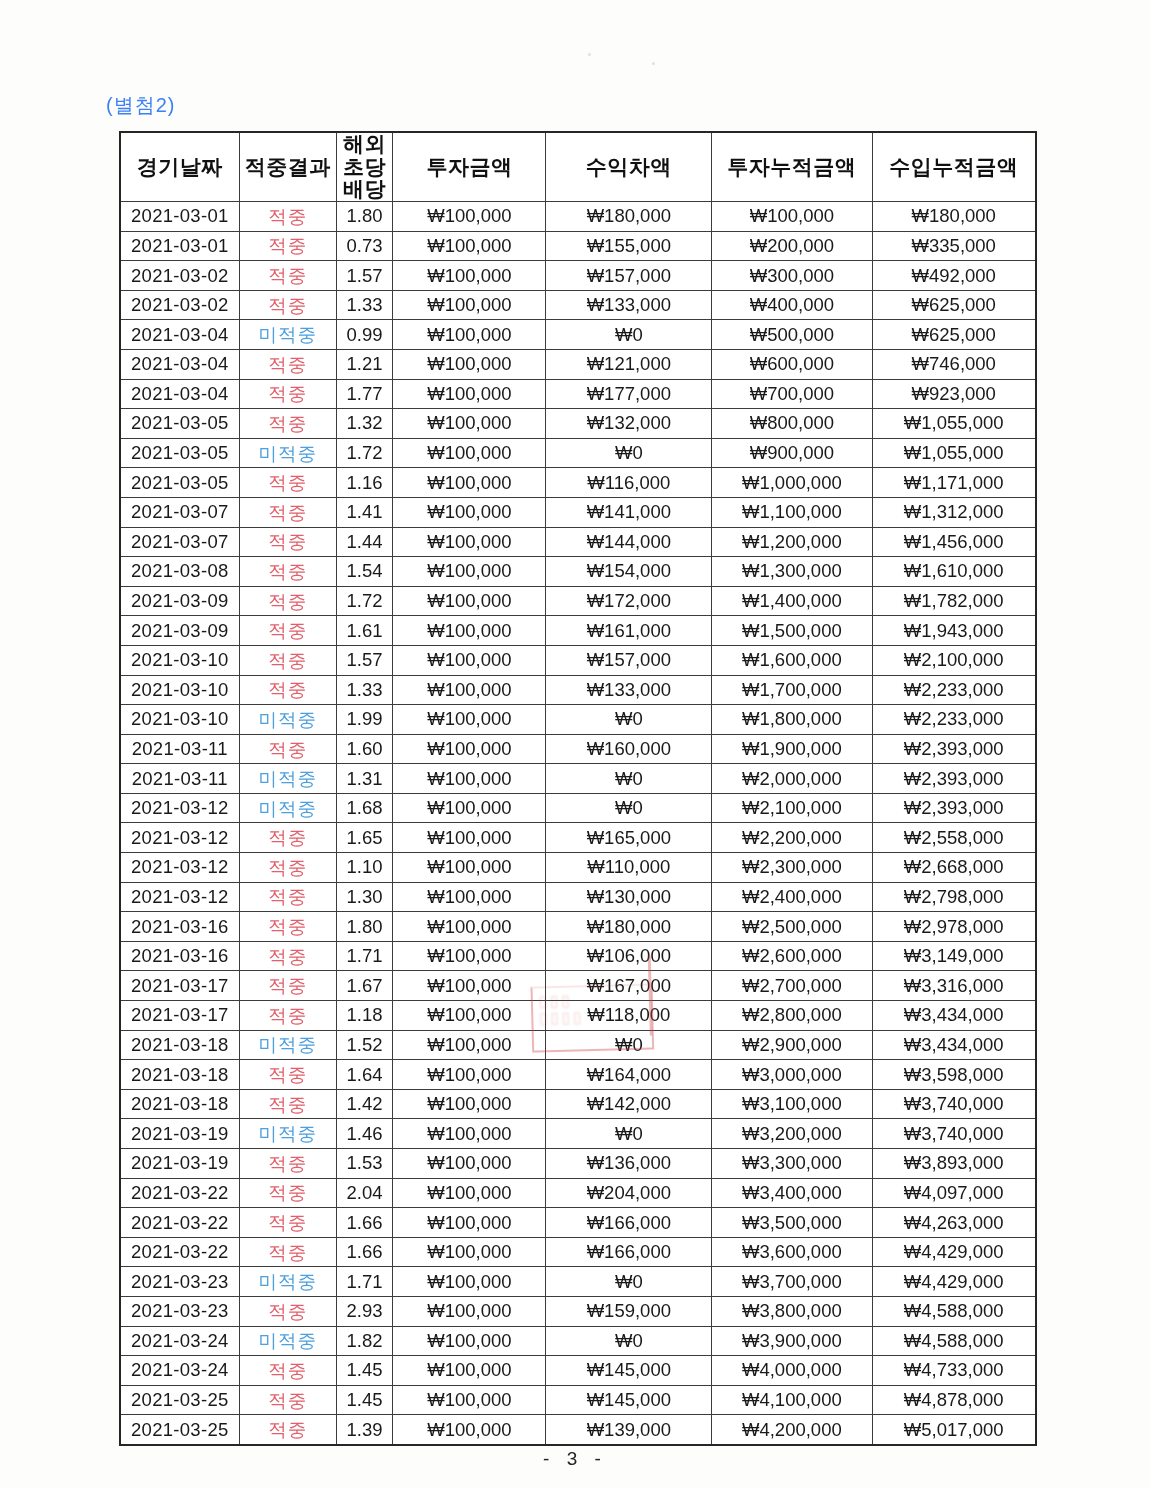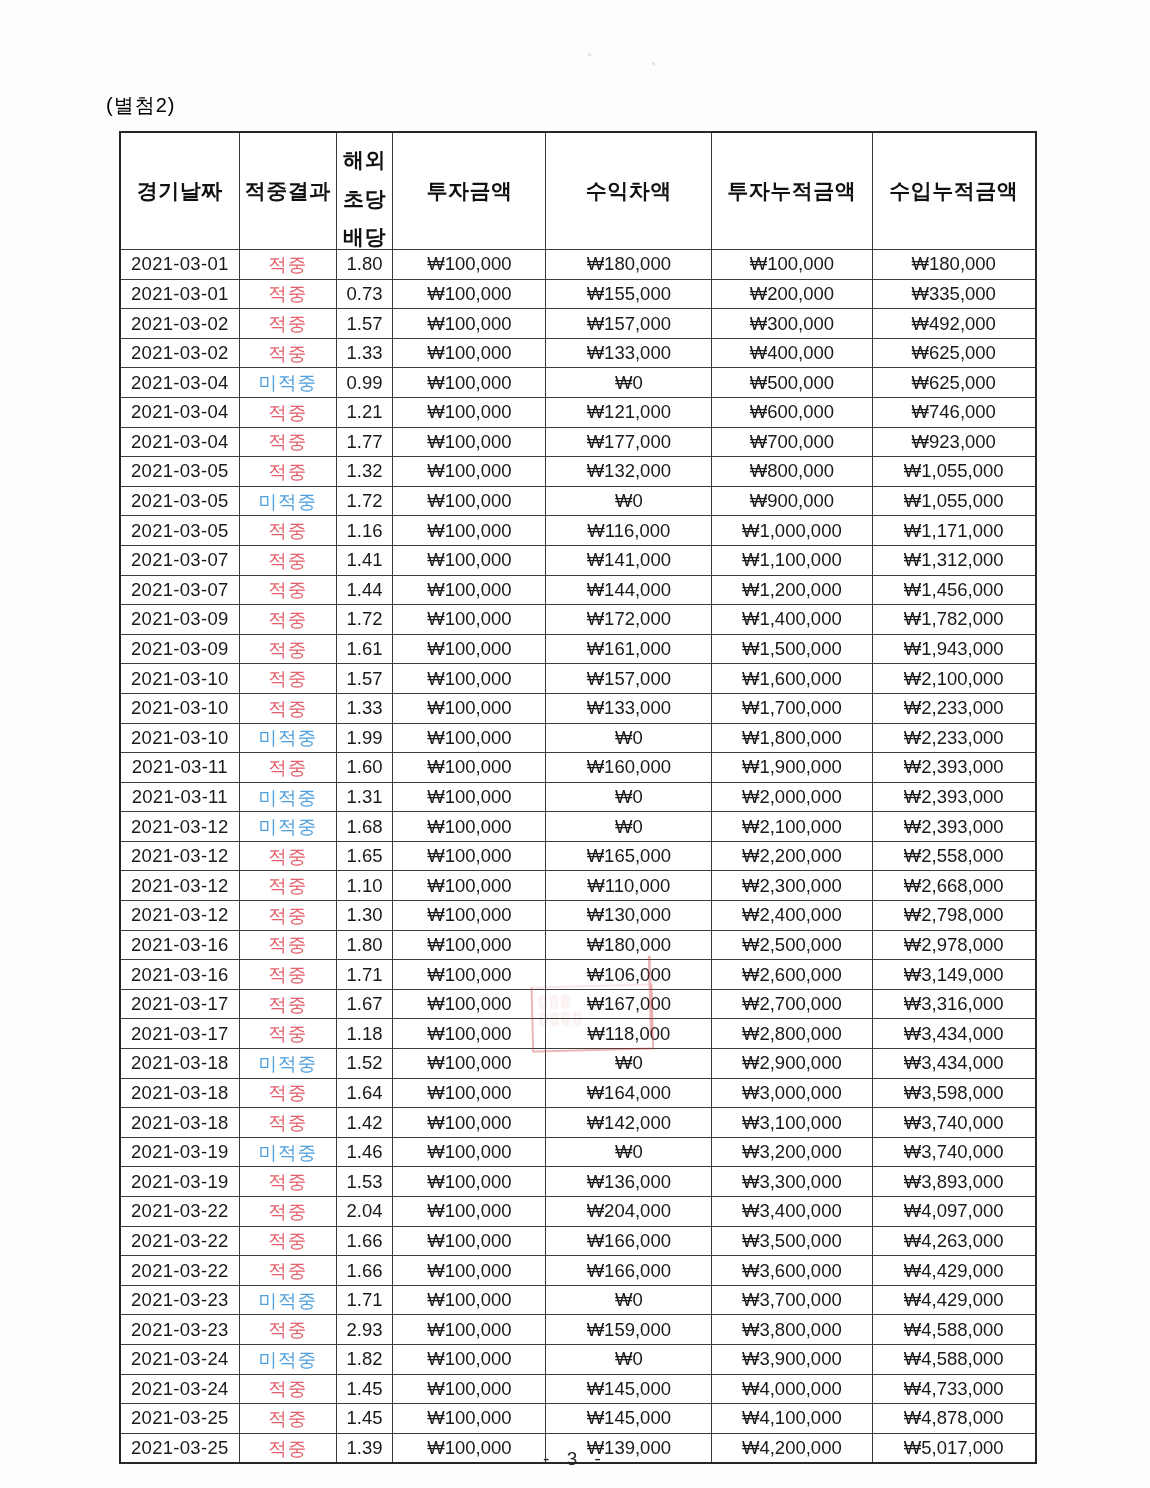--- a/index.html
+++ b/index.html
@@ -7,21 +7,21 @@
     width:1150px;height:1488px;
     background:#fdfdfc;
     font-family:"Liberation Sans","DejaVu Sans",sans-serif;
     color:#1b1b1b;
     position:relative;
     overflow:hidden;
   }
   .page{position:absolute;inset:0;}
   .attachment-label{
     position:absolute;left:106px;top:92px;
-    font-size:20px;color:#000000;letter-spacing:1px;
+    font-size:20px;color:#3b82f6;letter-spacing:1px;
   }
   .speck{position:absolute;width:3px;height:3px;border-radius:50%;background:#c9c9c9;opacity:.55;}
   .speck.s1{left:588px;top:53px;}
   .speck.s2{left:652px;top:62px;}
 
   table.record{
     position:absolute;left:119px;top:131px;
     width:918px;
     border-collapse:collapse;
     table-layout:fixed;
@@ -33,21 +33,21 @@
     padding:0;
     overflow:hidden;white-space:nowrap;
   }
   table.record{border:2.5px solid #262626;}
   table.record thead th{
     height:60px;
     font-size:21px;font-weight:bold;color:#111;
     letter-spacing:.5px;
   }
   th.odds-head{font-size:14px;font-weight:bold;line-height:1.08;letter-spacing:0;}
-  th.odds-head span{display:block;margin-top:16px;}
+  th.odds-head span{display:block;}
   table.record tbody td{
     height:28.6px;
     font-size:18.5px;color:#191919;
   }
   td.c-date{font-size:18.5px;letter-spacing:.3px;color:#202020;}
   td.c-result{font-size:19px;letter-spacing:1px;font-family:Liberation Mono, monospace;}
   td.c-odds{font-size:18px;}
   td.c-money{font-size:18.5px;}
 
   
@@ -217,20 +217,29 @@
         <tr>
           <td class="c-date">2021-03-07</td>
           <td class="c-result" style="color: rgb(226, 96, 107);">적중</td>
           <td class="c-odds">1.44</td>
           <td class="c-money">₩100,000</td>
           <td class="c-money">₩144,000</td>
           <td class="c-money">₩1,200,000</td>
           <td class="c-money">₩1,456,000</td>
         </tr>
         <tr>
+          <td class="c-date">2021-03-08</td>
+          <td class="c-result" style="color: rgb(226, 96, 107);">적중</td>
+          <td class="c-odds">1.54</td>
+          <td class="c-money">₩100,000</td>
+          <td class="c-money">₩154,000</td>
+          <td class="c-money">₩1,300,000</td>
+          <td class="c-money">₩1,610,000</td>
+        </tr>
+        <tr>
           <td class="c-date">2021-03-09</td>
           <td class="c-result" style="color: rgb(226, 96, 107);">적중</td>
           <td class="c-odds">1.72</td>
           <td class="c-money">₩100,000</td>
           <td class="c-money">₩172,000</td>
           <td class="c-money">₩1,400,000</td>
           <td class="c-money">₩1,782,000</td>
         </tr>
         <tr>
           <td class="c-date">2021-03-09</td>

